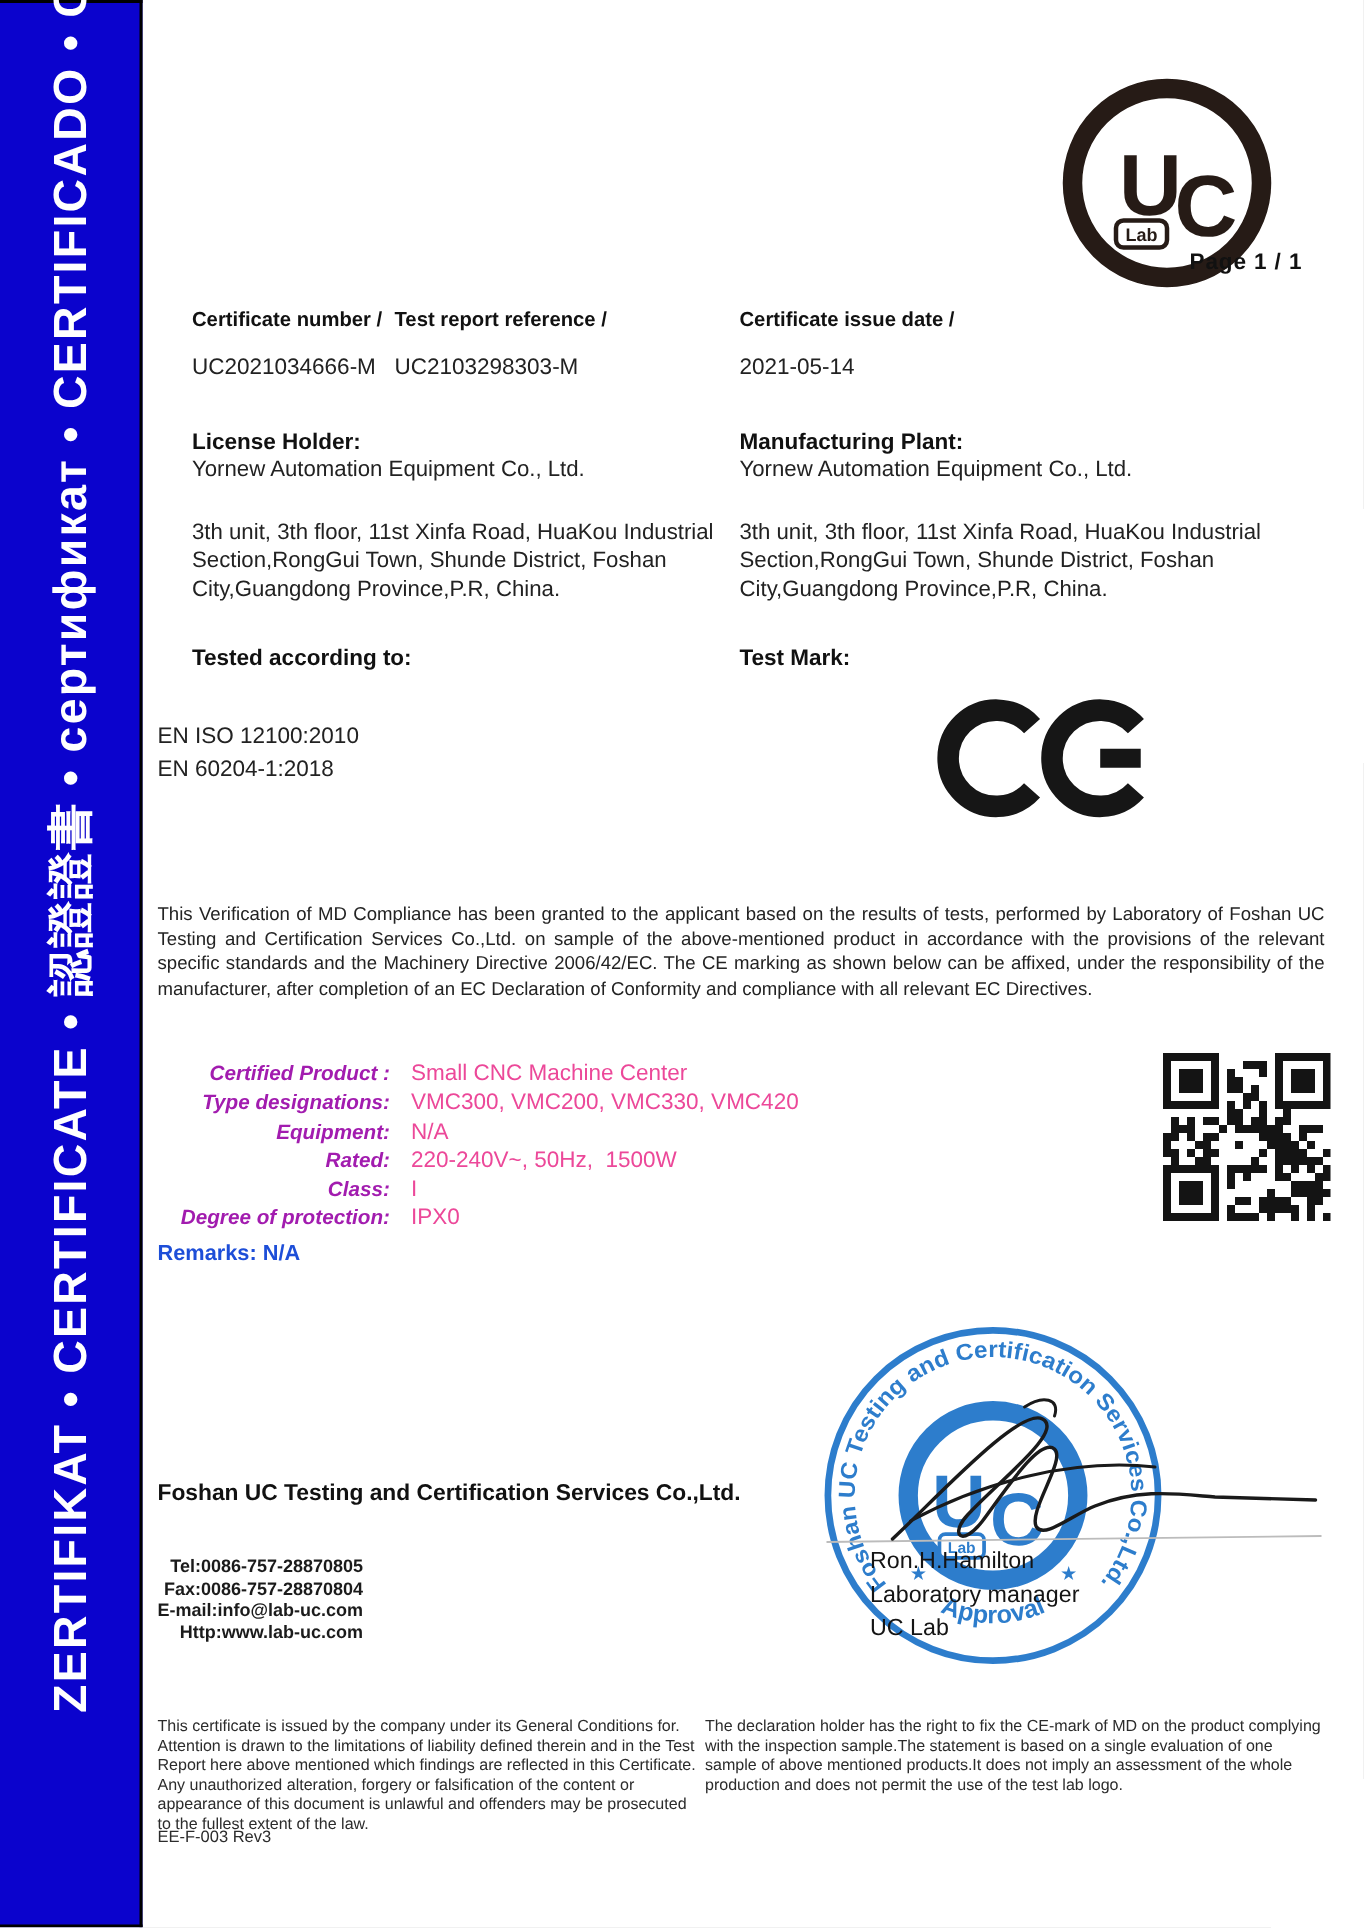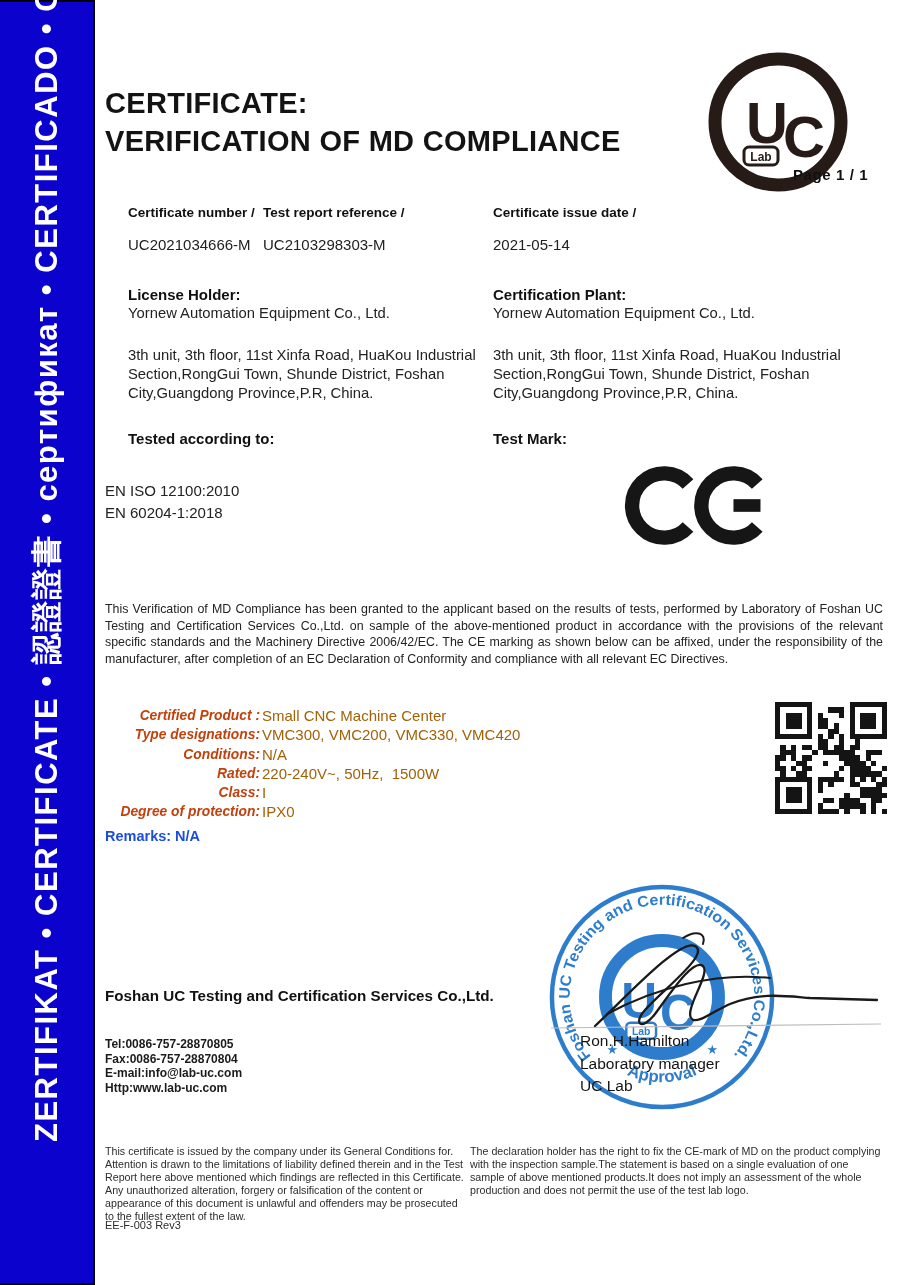--- a/index.html
+++ b/index.html
@@ -26,70 +26,66 @@
   .meta-value{position:absolute;top:236px;font-size:15px;color:#222;}
   .c1{left:105px;margin-left:23px;} .c2{left:263px;} .c3{left:493px;}
   .block-label{position:absolute;font-size:15px;font-weight:bold;color:#111;}
   .block-text{position:absolute;font-size:14.8px;color:#222;line-height:19.2px;}
   .standards{position:absolute;left:105px;top:480px;font-size:15px;line-height:22px;color:#222;}
   .ce{position:absolute;left:622px;top:463px;}
   .statement{position:absolute;left:105px;top:601px;width:778px;font-size:12.4px;line-height:16.5px;color:#232323;text-align:justify;}
   
   .product{position:absolute;left:105px;top:706px;width:660px;}
   .prow{display:flex;line-height:19.3px;}
-  .plabel{width:155px;text-align:right;font-size:13.8px;font-weight:bold;font-style:italic;color:#c2410c;}
-  .pvalue{margin-left:2px;font-size:15px;color:#a16207;white-space:pre;}
+  .plabel{width:155px;text-align:right;font-size:13.8px;font-weight:bold;font-style:italic;color:#a21caf;}
+  .pvalue{margin-left:14px;font-size:15px;color:#ec4899;white-space:pre;}
   .qr{position:absolute;left:775px;top:702px;width:112px;height:112px;}
   .remarks{position:absolute;left:105px;top:828px;font-size:14.5px;font-weight:bold;color:#1d4ed8;}
   
   .certbody{position:absolute;left:105px;top:986px;font-size:15.2px;font-weight:bold;line-height:20.5px;color:#111;}
-  .contacts{position:absolute;left:105px;top:1037px;font-size:12px;font-weight:bold;line-height:14.6px;color:#1b1b1b;}
+  .contacts{position:absolute;left:105px;top:1037px;font-size:12px;font-weight:bold;line-height:14.6px;color:#1b1b1b;text-align:right;}
   
   .stamp{position:absolute;left:543px;top:878px;opacity:.93;}
   .sigsvg{position:absolute;left:545px;top:928px;}
   .sigtext{position:absolute;left:580px;top:1030px;font-size:15.5px;line-height:22.5px;color:#141414;}
   
   .foot{position:absolute;top:1145px;font-size:10.7px;line-height:13px;color:#2c2c2c;}
   .foot-left{left:105px;width:362px;}
   .foot-right{left:470px;width:414px;}
   .docref{position:absolute;left:105px;top:1219px;font-size:11px;color:#2c2c2c;}
 </style>
 </head>
 <body>
 
 <div id="page">
 
   <div class="sideband"></div>
   <div class="sideband-text">ZERTIFIKAT • CERTIFICATE • 認證證書 • сертификат • CERTIFICADO • CERTIFICAT</div>
 
-  <div class="title">
-    <div>CERTIFICATE:</div>
-    <div>VERIFICATION OF MD COMPLIANCE</div>
-  </div>
 
   <svg class="logo" width="150" height="150" viewBox="0 0 150 150">
     <circle cx="75" cy="75" r="63" fill="#fff" stroke="#261b16" stroke-width="13"></circle>
     <text x="43" y="96" font-family="Liberation Sans, DejaVu Sans, sans-serif" font-size="58" font-weight="bold" fill="#261b16">U</text>
     <text x="80" y="110" font-family="Liberation Sans, DejaVu Sans, sans-serif" font-size="58" font-weight="bold" fill="#261b16">C</text>
     <rect x="41" y="100" width="34" height="18" rx="5" fill="#fff" stroke="#261b16" stroke-width="3"></rect>
     <text x="58" y="113.5" text-anchor="middle" font-family="Liberation Sans, DejaVu Sans, sans-serif" font-size="12" font-weight="bold" fill="#261b16">Lab</text>
   </svg>
 
   <div class="pagelabel">Page  1 / 1</div>
 
   <div class="meta-label c1">Certificate number /</div>
   <div class="meta-label c2">Test report reference /</div>
   <div class="meta-label c3">Certificate issue date /</div>
   <div class="meta-value c1">UC2021034666-M</div>
   <div class="meta-value c2">UC2103298303-M</div>
   <div class="meta-value c3">2021-05-14</div>
 
   <div class="block-label c1" style="top:286px">License Holder:</div>
   <div class="block-text c1" style="top:304px">Yornew Automation Equipment Co., Ltd.</div>
-  <div class="block-label c3" style="top:286px">Certification Plant:</div>
+  <div class="block-label c3" style="top:286px">Manufacturing Plant:</div>
   <div class="block-text c3" style="top:304px">Yornew Automation Equipment Co., Ltd.</div>
 
   <div class="block-text c1" style="top:346px">
     <div>3th unit, 3th floor, 11st Xinfa Road, HuaKou Industrial</div>
     <div>Section,RongGui Town, Shunde District, Foshan</div>
     <div>City,Guangdong Province,P.R, China.</div>
   </div>
   <div class="block-text c3" style="top:346px">
     <div>3th unit, 3th floor, 11st Xinfa Road, HuaKou Industrial</div>
     <div>Section,RongGui Town, Shunde District, Foshan</div>
@@ -115,21 +111,21 @@
   <div class="product">
     <div class="prow">
       <div class="plabel">Certified Product :</div>
       <div class="pvalue">Small CNC Machine Center</div>
     </div>
     <div class="prow">
       <div class="plabel">Type designations:</div>
       <div class="pvalue">VMC300, VMC200, VMC330, VMC420</div>
     </div>
     <div class="prow">
-      <div class="plabel">Conditions:</div>
+      <div class="plabel">Equipment:</div>
       <div class="pvalue">N/A</div>
     </div>
     <div class="prow">
       <div class="plabel">Rated:</div>
       <div class="pvalue">220-240V~, 50Hz,  1500W</div>
     </div>
     <div class="prow">
       <div class="plabel">Class:</div>
       <div class="pvalue">I</div>
     </div>

